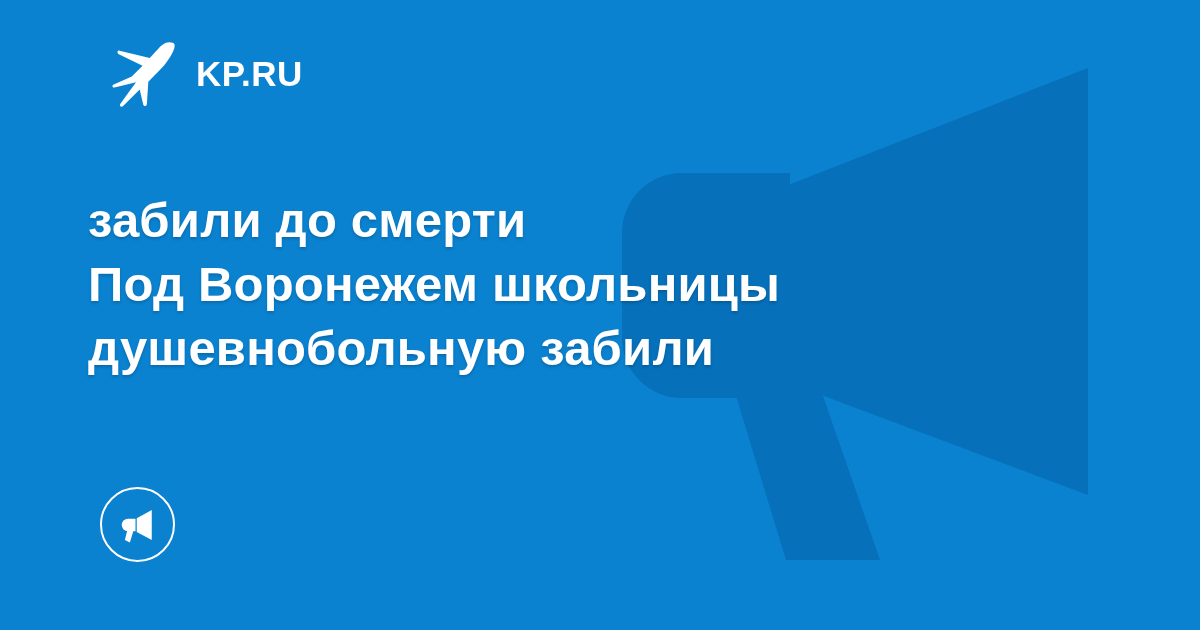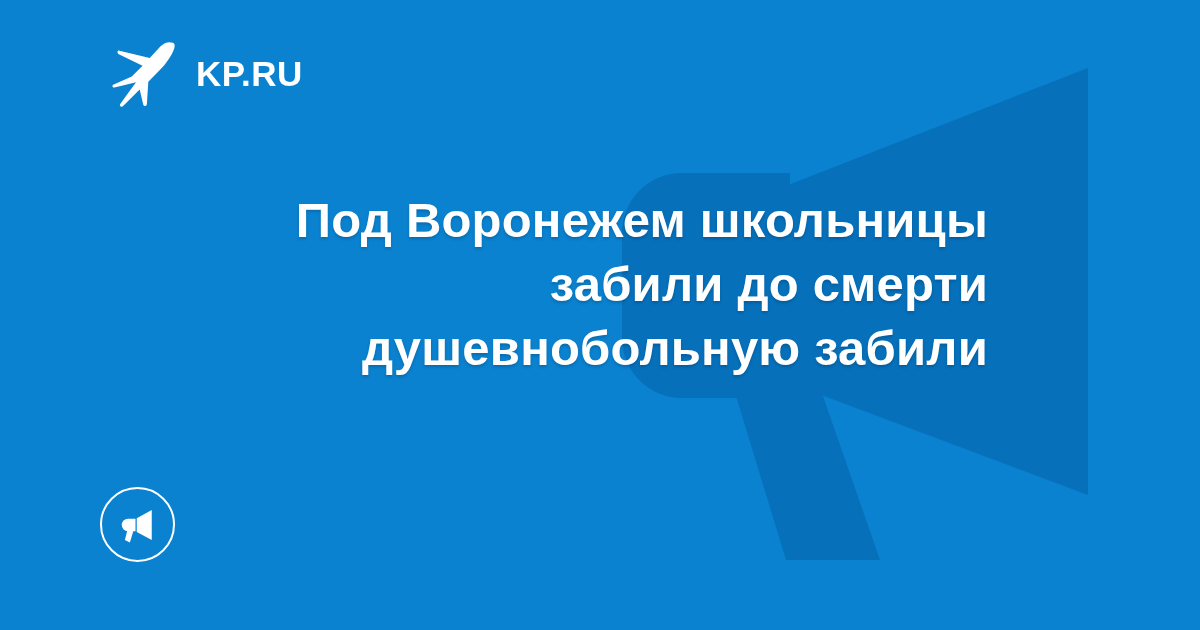--- a/index.html
+++ b/index.html
@@ -12,21 +12,20 @@
     font-family: "Liberation Sans", "DejaVu Sans", sans-serif;
     -webkit-font-smoothing: antialiased;
   }
 
   #card {
     position: relative;
     width: 1200px;
     height: 630px;
     overflow: hidden;
     background: #0a82d0;
-    text-align: right;
   }
 
   
   #bg-megaphone {
     position: absolute;
     left: 0;
     top: 0;
     width: 1200px;
     height: 630px;
     pointer-events: none;
@@ -113,22 +112,22 @@
   </svg>
 
   <div id="header">
     <svg id="bird-logo" viewBox="0 0 100 100" aria-hidden="true">
       <path fill="#ffffff" d="M90 8 C84 6 78 8 73 13 L58 29 L16 19 C13 18 12 22 15 24 L48 40 L33 55 L8 66 C5 67 6 71 9 70 L39 63 L30 75 L17 93 C15 96 19 98 21 96 L44 73 L49 94 C50 97 54 96 54 93 L56 62 L72 46 C80 38 88 27 92 16 C93 12 93 9 90 8 Z"></path>
     </svg>
     <div id="brand-text">KP.RU</div>
   </div>
 
   <div id="headline">
+    <span class="hl-line">забили до смерти</span>
     <span class="hl-line">Под Воронежем школьницы</span>
-    <span class="hl-line">забили до смерти</span>
     <span class="hl-line">душевнобольную забили</span>
   </div>
 
   <div id="badge">
     <svg id="badge-icon" viewBox="0 0 64 64" aria-hidden="true">
       <path fill="#ffffff" d="M54 8 L30 21 L30 43 L54 56 Z"></path>
       <path fill="#ffffff" d="M16 22 L28 22 L28 42 L16 42 A 10 10 0 0 1 16 22 Z"></path>
       <path fill="#ffffff" d="M15 40 L25 40 L19 60 L11 56 Z"></path>
     </svg>
   </div>

